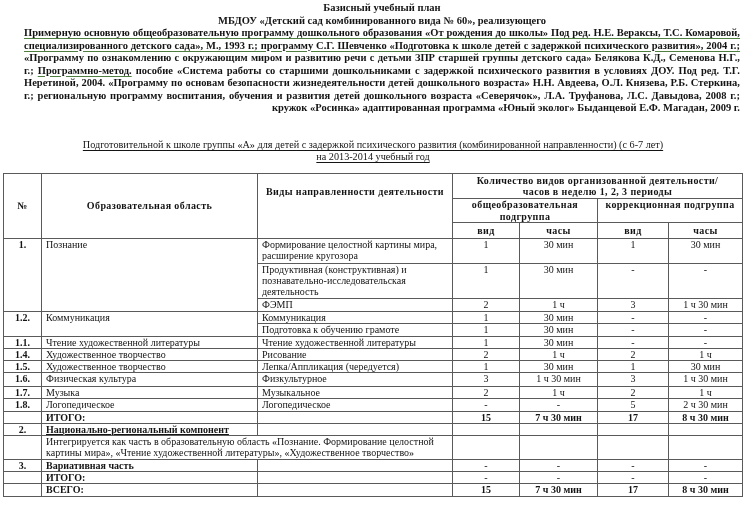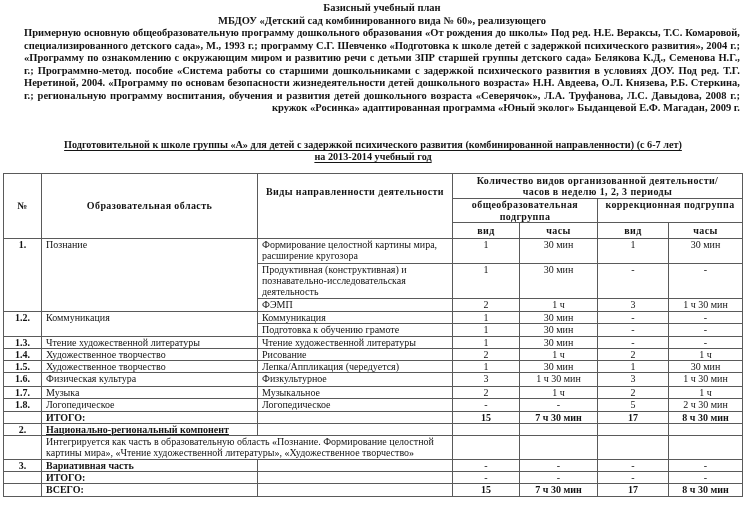--- a/index.html
+++ b/index.html
@@ -6,25 +6,25 @@
     body { width: 746px; height: 528px; overflow: hidden; position: relative;
            font-family: "Liberation Serif", "DejaVu Serif", serif; color: #141414; }
     .page { position: absolute; left: 0; top: 0; width: 746px; height: 528px; background: #fff; }
 
     .intro { position: absolute; left: 24px; top: 2px; width: 716px; }
     .intro .line { height: 12.5px; line-height: 12.5px; font-size: 10.5px; font-weight: bold;
                    overflow: hidden; }
     .intro .center { text-align: center; }
     .intro .just { text-align: justify; text-align-last: justify; }
     .intro .left { text-align: right; }
-    .u { text-decoration-color: #4f7f3f; text-decoration-thickness: 1px;
+    .u { text-decoration: underline; text-decoration-color: #4f7f3f; text-decoration-thickness: 1px;
          text-underline-offset: 2px; }
 
     .subtitle { position: absolute; left: 0; top: 139px; width: 746px; text-align: center; }
-    .subtitle .sline { height: 12px; line-height: 12px; font-size: 10.2px; font-weight: bold;
+    .subtitle .sline { height: 12px; line-height: 12px; font-size: 10.2px; font-weight: normal;
                        text-decoration: underline; text-underline-offset: 2px; }
 
     table.plan { position: absolute; left: 3px; top: 173px; width: 739px; border-collapse: collapse;
                  table-layout: fixed; font-size: 10px; }
     table.plan td { border: 1px solid #5a5a5a; padding: 0 4px; line-height: 11px; vertical-align: top;
                     overflow: hidden; }
     table.plan .hd { font-weight: bold; text-align: center; vertical-align: middle; letter-spacing: 0.4px;
                      font-size: 10px; line-height: 11.5px; }
     table.plan .hd-top { vertical-align: top; padding-top: 12px; }
     table.plan .c { text-align: center; }
@@ -119,21 +119,21 @@
     </tr>
     <tr style="height:13px">
       <td>Подготовка к обучению грамоте</td>
       <td class="c">1</td>
       <td class="c">30 мин</td>
       <td class="c">-</td>
       <td class="c">-</td>
     </tr>
 
     <tr style="height:12px">
-      <td class="num">1.3.</td>
+      <td class="num">1.1.</td>
       <td>Чтение художественной литературы</td>
       <td>Чтение художественной литературы</td>
       <td class="c">1</td>
       <td class="c">30 мин</td>
       <td class="c">-</td>
       <td class="c">-</td>
     </tr>
 
     <tr style="height:12px">
       <td class="num">1.4.</td>

